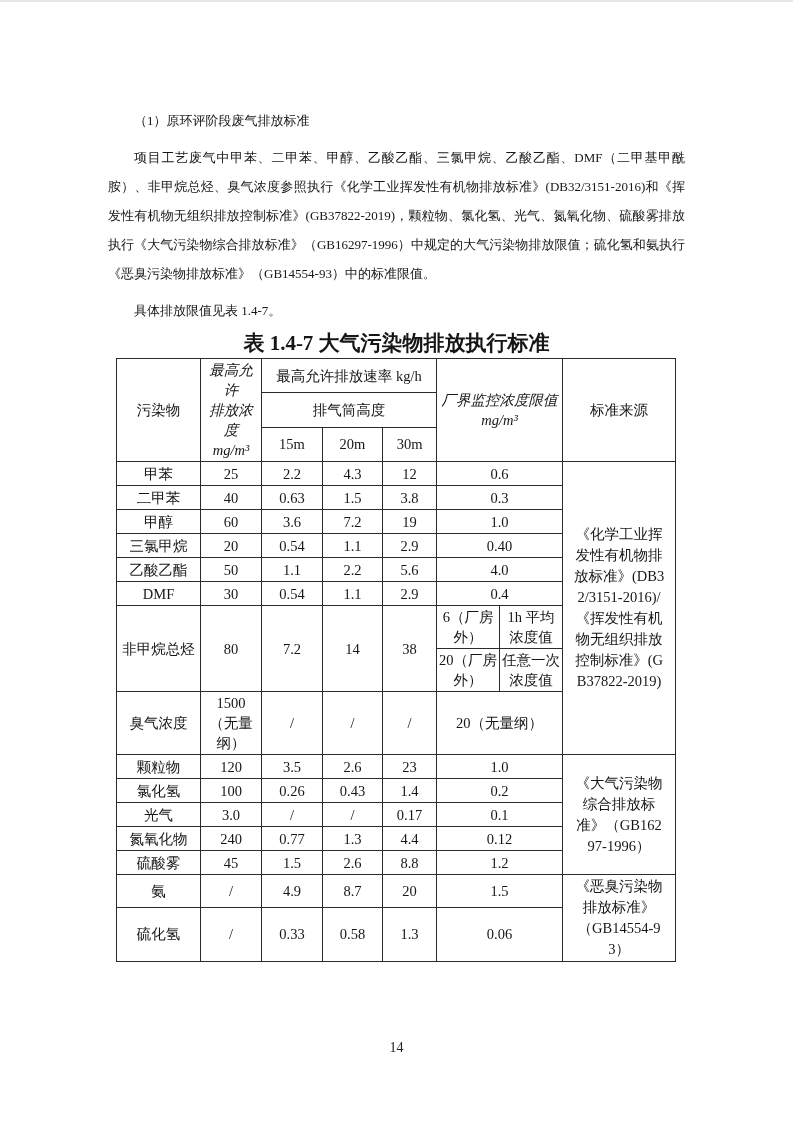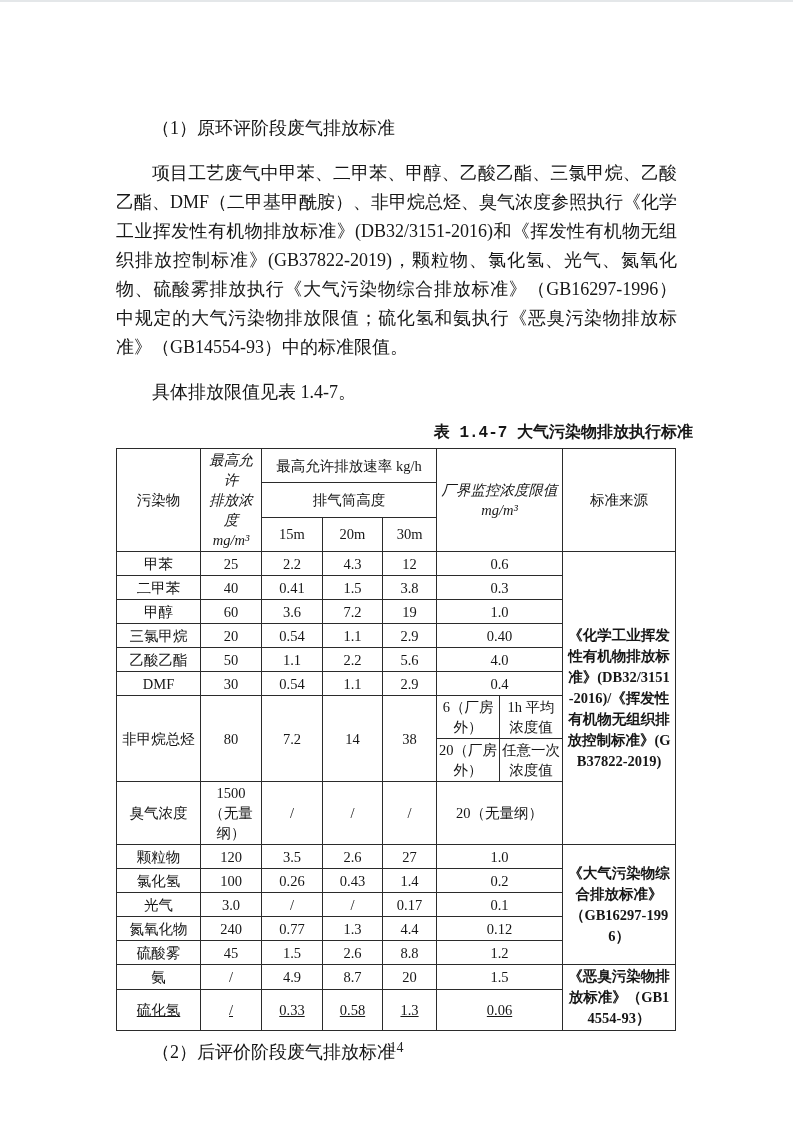--- a/index.html
+++ b/index.html
@@ -3,39 +3,38 @@
 <meta charset="utf-8">
 <style>
   html,body{margin:0;padding:0;background:#ffffff;}
   .page{
     position:relative;width:793px;height:1122px;background:#ffffff;
     overflow:hidden;box-sizing:border-box;border-top:2px solid #e4e7e9;
     font-family:"Liberation Serif","DejaVu Serif",serif;color:#161616;
   }
   .content{position:absolute;left:100px;top:96px;width:593px;}
   .heading,.para{
-    margin:16px;font-size:18px;line-height:29px;text-align:justify;
+    margin:8px;font-size:13px;line-height:29px;text-align:justify;
     text-indent:2em;
   }
   .table-title{
-    font-weight:bold;font-size:16px;line-height:20px;text-align:right;
+    font-weight:bold;font-size:21px;line-height:20px;text-align:center;
     margin:7px 0 5px 0;
-    font-family:Liberation Mono, monospace;
   }
   table.std{border-collapse:collapse;table-layout:fixed;width:559px;margin-left:16px;}
   .std td{
     border:1px solid #2b2b2b;text-align:center;vertical-align:middle;
     padding:1px 2px;font-size:14.5px;line-height:20px;color:#161616;
   }
-  .std td.src{word-break:break-all;padding:1px 3px;line-height:21px;font-weight:bold;}
+  .std td.src{word-break:break-all;padding:1px 10px;line-height:21px;}
   tr.h1{height:22px;} tr.h2{height:21px;} tr.h3{height:21px;}
   tr.r{height:24px;}
   tr.r-sub{height:35px;}
   tr.r-odor{height:45px;}
-  tr.r-last{height:40px;text-decoration:underline;}
+  tr.r-last{height:40px;}
   .hdr-line{display:block;font-style:italic;}
   .pgnum{position:absolute;top:1038px;left:0;width:100%;text-align:center;font-size:14px;color:#222;}
 </style>
 </head>
 <body>
 
 <div class="page">
   <div class="content">
 
     <p class="heading">（1）原环评阶段废气排放标准</p>
@@ -84,21 +83,21 @@
           <td>25</td>
           <td>2.2</td>
           <td>4.3</td>
           <td>12</td>
           <td colspan="2">0.6</td>
           <td class="src" rowspan="9">《化学工业挥发性有机物排放标准》(DB32/3151-2016)/《挥发性有机物无组织排放控制标准》(GB37822-2019)</td>
         </tr>
         <tr class="r">
           <td>二甲苯</td>
           <td>40</td>
-          <td>0.41</td>
+          <td>0.63</td>
           <td>1.5</td>
           <td>3.8</td>
           <td colspan="2">0.3</td>
         </tr>
         <tr class="r">
           <td>甲醇</td>
           <td>60</td>
           <td>3.6</td>
           <td>7.2</td>
           <td>19</td>
@@ -147,21 +146,21 @@
           <td>/</td>
           <td>/</td>
           <td>/</td>
           <td colspan="2">20（无量纲）</td>
         </tr>
         <tr class="r">
           <td>颗粒物</td>
           <td>120</td>
           <td>3.5</td>
           <td>2.6</td>
-          <td>27</td>
+          <td>23</td>
           <td colspan="2">1.0</td>
           <td class="src" rowspan="5">《大气污染物综合排放标准》（GB16297-1996）</td>
         </tr>
         <tr class="r">
           <td>氯化氢</td>
           <td>100</td>
           <td>0.26</td>
           <td>0.43</td>
           <td>1.4</td>
           <td colspan="2">0.2</td>
@@ -203,18 +202,17 @@
           <td>硫化氢</td>
           <td>/</td>
           <td>0.33</td>
           <td>0.58</td>
           <td>1.3</td>
           <td colspan="2">0.06</td>
         </tr>
       </tbody>
     </table>
 
-    <p class="heading" style="margin-top:7px;">（2）后评价阶段废气排放标准</p>
 
   </div>
 
   <div class="pgnum">14</div>
 </div>
 
 </body></html>

